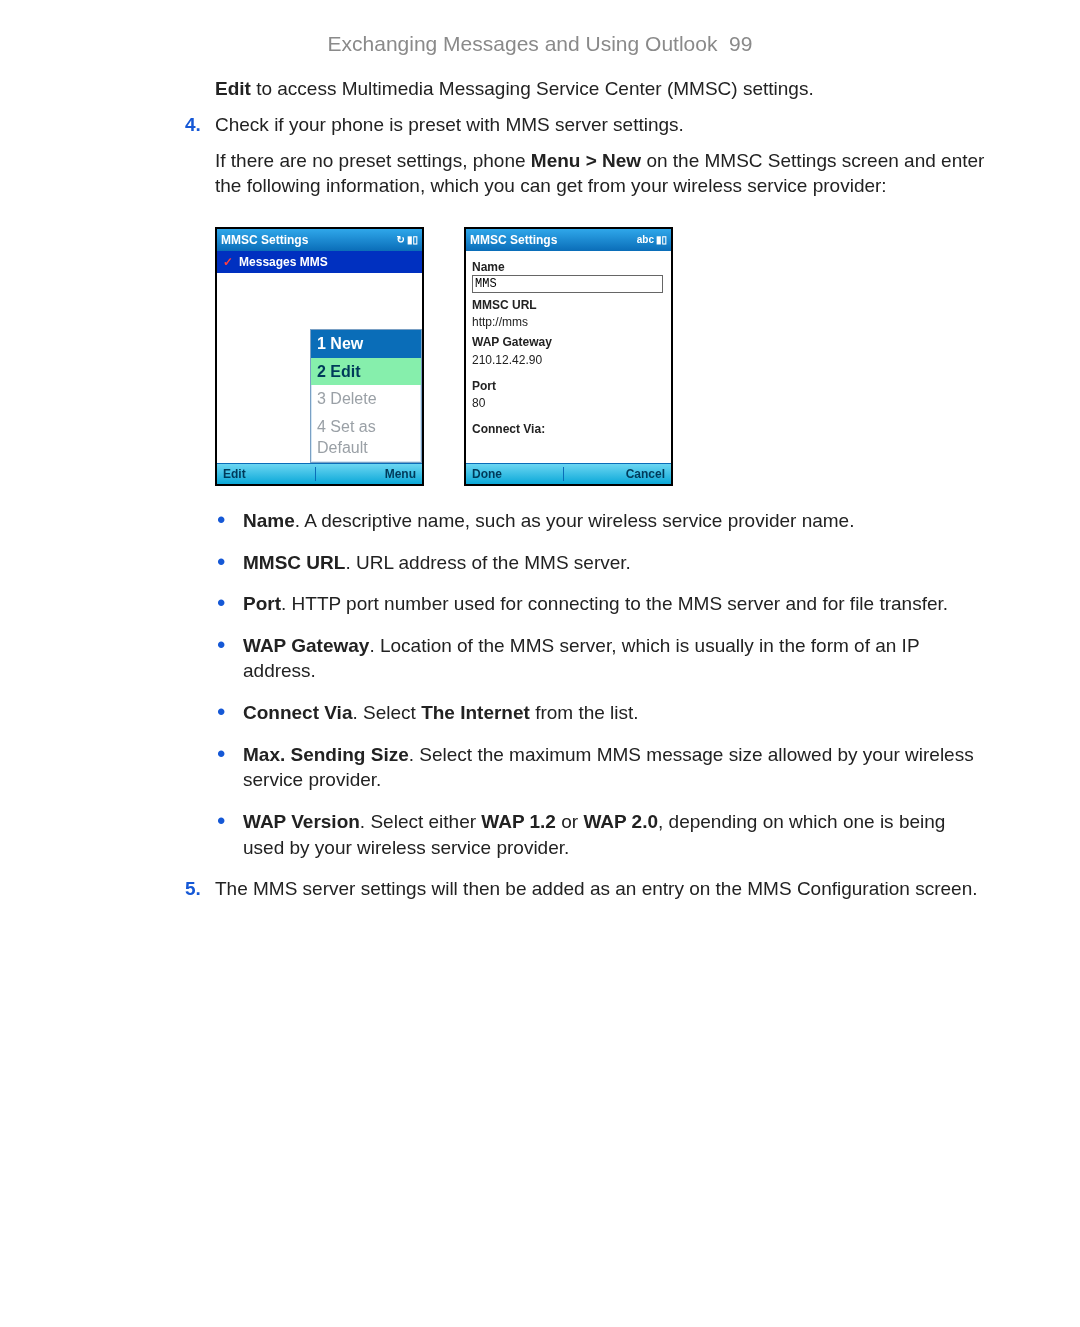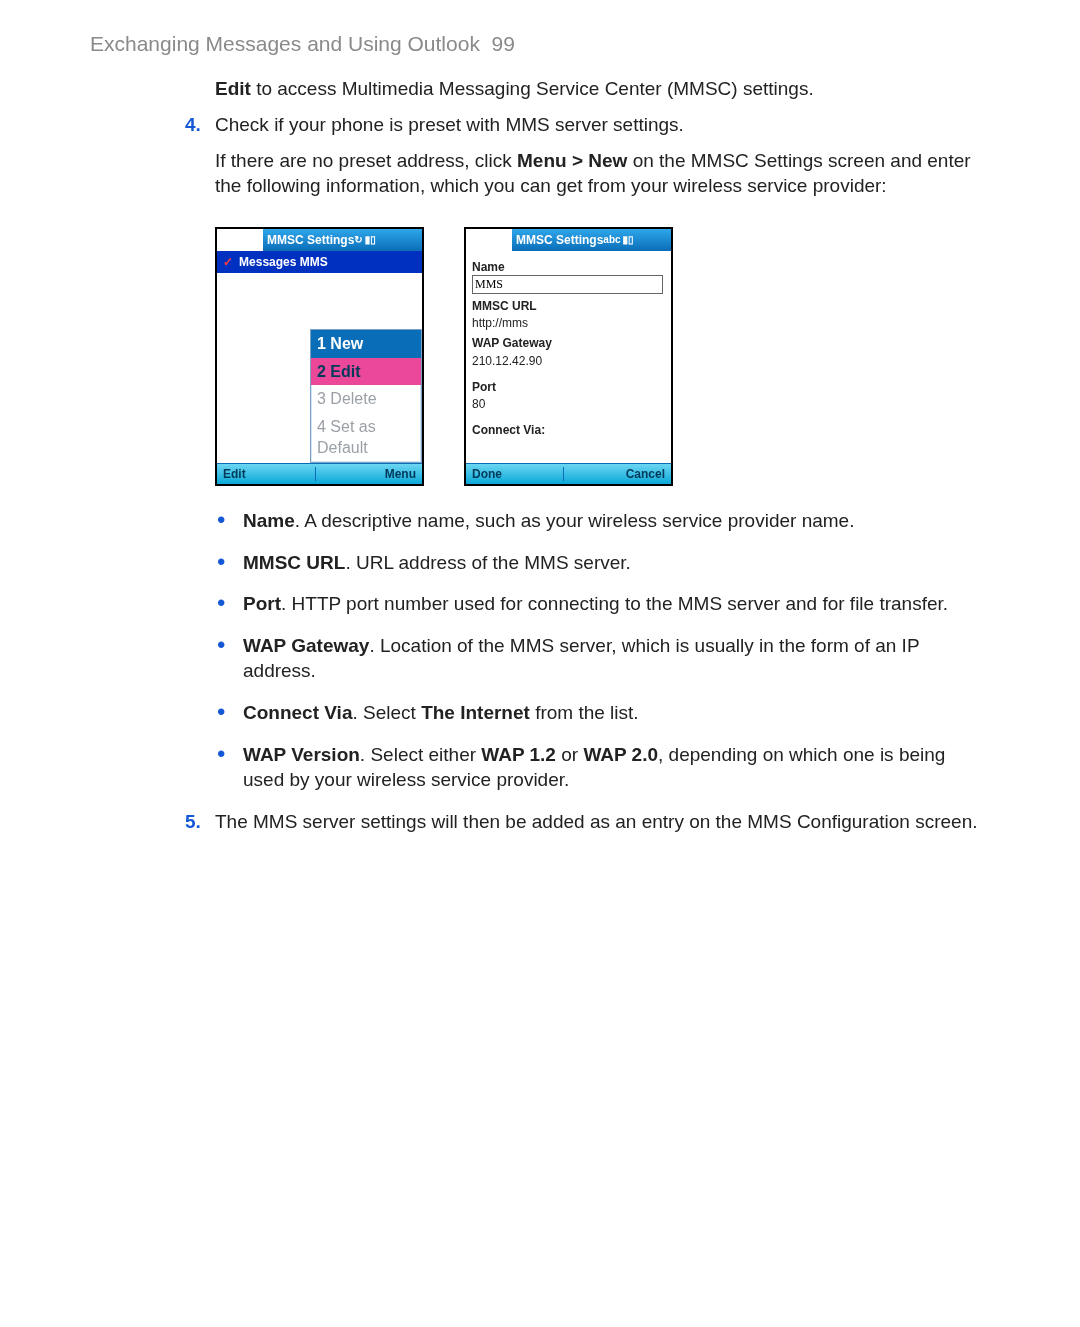--- a/index.html
+++ b/index.html
@@ -7,21 +7,21 @@
     font-size: 19px;
     line-height: 1.35;
     color: #222;
     background: #fff;
     margin: 0;
     padding: 30px 90px 60px 90px;
     width: 1080px;
     box-sizing: border-box;
   }
   .page-header {
-    text-align: left;
+    text-align: center;
     color: #8a8a8a;
     font-size: 21px;
     margin-bottom: 18px;
   }
   .body-indent { margin-left: 125px; }
   .step-row { display:flex; margin-bottom:4px; }
   .step-num { color:#1558d6; font-weight:bold; width:30px; flex:0 0 30px; margin-left:95px; }
   .step-body { flex:1; }
   p { margin: 0 0 10px 0; }
   b { font-weight:bold; }
@@ -38,22 +38,22 @@
   .shots { display:flex; gap:40px; margin:18px 0 22px 125px; }
   .phone {
     width:205px; height:255px;
     border:2px solid #000; background:#fff;
     position:relative; font-size:12px; font-family:Tahoma,Arial,sans-serif;
     display:flex; flex-direction:column;
   }
   .titlebar {
     background: linear-gradient(#2fa7ea,#0a6db8);
     color:#fff; font-weight:bold;
-    display:flex; align-items:center; justify-content:flex-start;
-    padding:2px 4px; height:18px;margin-left:46px;
+    display:flex; align-items:center; justify-content:space-between;
+    padding:2px 4px; height:18px;
   }
   .titlebar .ticons { display:flex; gap:2px; align-items:center; font-size:10px;}
   .softbar {
     background: linear-gradient(#6cd6f2,#0aa8d8);
     color:#003a5a; font-weight:bold;
     display:flex; align-items:center; justify-content:space-between;
     height:20px; padding:0 6px;
     border-top:1px solid #0a6db8;
   }
   .softbar .mid { width:1px; height:14px; background:#0a6db8; }
@@ -68,50 +68,50 @@
     display:inline-block; margin-right:6px;
     font-size:12px; color:#ff4040;
   }
   .popup {
     position:absolute; right:0; bottom:0;
     width:110px; background:#fff; border:1px solid #7aa0c4;
     box-shadow:0 0 0 1px #d4e6f3 inset;
     font-size:16px;
   }
   .popup .prow { padding:3px 6px; color:#003a5a; }
-  .popup .prow.hl { background:#ec4899; font-weight:bold; }
+  .popup .prow.hl { background:#86efac; font-weight:bold; }
   .popup .prow.dim { color:#9aa0a6; }
   .popup .prow:first-child { background:#0a6db8; color:#fff; font-weight:bold; }
 
   
   .form { padding:4px 6px 0 6px; }
   .flabel { font-weight:bold; margin-top:4px; }
   .fval { margin-top:1px; }
   .finput {
     border:1px solid #666; padding:1px 2px; width:96%;
-    font-size:12px; font-family:Liberation Serif, serif;
+    font-size:12px; font-family:Liberation Mono, monospace;
   }
 </style>
 </head>
 <body>
 
 <div class="page-header">
   <span>Exchanging Messages and Using Outlook</span>&nbsp;&nbsp;<span>99</span>
 </div>
 
 <p class="body-indent">
   <b>Edit</b><span> to access Multimedia Messaging Service Center (MMSC) settings.</span>
 </p>
 
 <div class="step-row">
   <div class="step-num">4.</div>
   <div class="step-body">
     <p>Check if your phone is preset with MMS server settings.</p>
     <p>
-      <span>If there are no preset address, click </span><b>Menu &gt; New</b><span> on the MMSC Settings screen and enter the following information, which you can get from your wireless service provider:</span>
+      <span>If there are no preset settings, phone </span><b>Menu &gt; New</b><span> on the MMSC Settings screen and enter the following information, which you can get from your wireless service provider:</span>
     </p>
   </div>
 </div>
 
 <div class="shots">
 
   <div class="phone">
     <div class="titlebar">
       <span>MMSC Settings</span>
       <span class="ticons">
@@ -167,20 +167,21 @@
   </div>
 
 </div>
 
 <ul class="bullets">
   <li><b>Name</b><span>. A descriptive name, such as your wireless service provider name.</span></li>
   <li><b>MMSC URL</b><span>. URL address of the MMS server.</span></li>
   <li><b>Port</b><span>. HTTP port number used for connecting to the MMS server and for file transfer.</span></li>
   <li><b>WAP Gateway</b><span>. Location of the MMS server, which is usually in the form of an IP address.</span></li>
   <li><b>Connect Via</b><span>. Select </span><b>The Internet</b><span> from the list.</span></li>
+  <li><b>Max. Sending Size</b><span>. Select the maximum MMS message size allowed by your wireless service provider.</span></li>
   <li><b>WAP Version</b><span>. Select either </span><b>WAP 1.2</b><span> or </span><b>WAP 2.0</b><span>, depending on which one is being used by your wireless service provider.</span></li>
 </ul>
 
 <div class="step-row">
   <div class="step-num">5.</div>
   <div class="step-body">
     <p>The MMS server settings will then be added as an entry on the MMS Configuration screen.</p>
   </div>
 </div>
 

